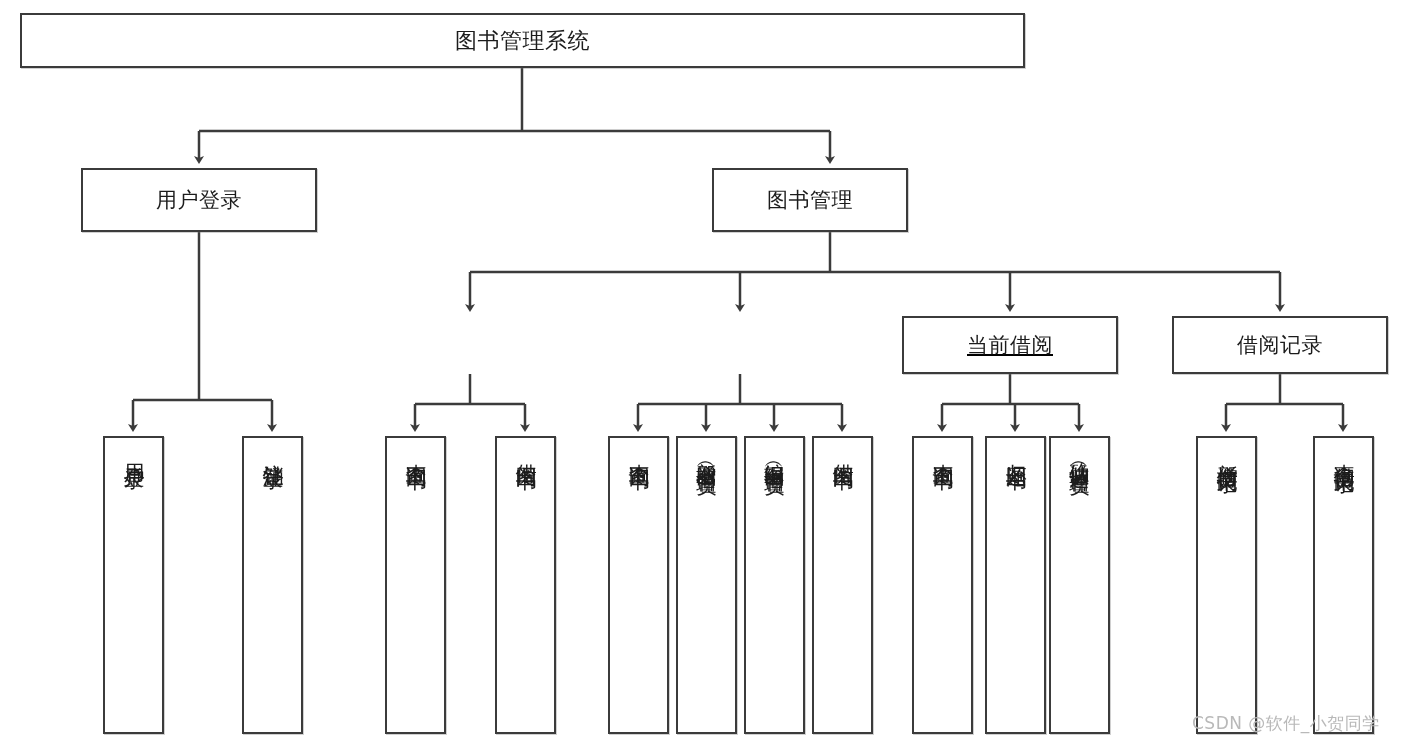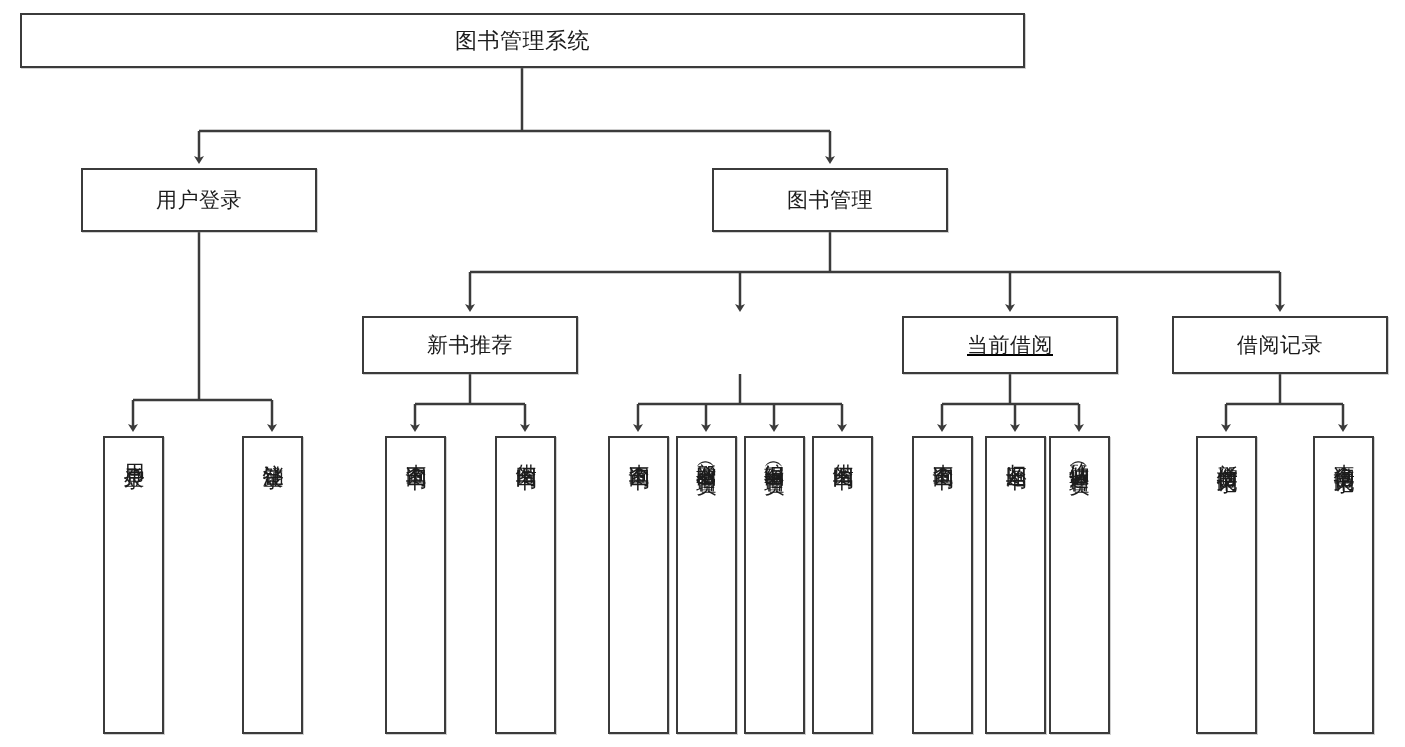--- a/index.html
+++ b/index.html
@@ -128,27 +128,24 @@
     </g>
   </svg>
 
   <div class="node root" style="left:20px; top:13px; width:1005px; height:55px;">
     <span class="node-label">图书管理系统</span>
   </div>
 
   <div class="node level2" style="left:81px; top:168px; width:236px; height:64px;">
     <span class="node-label">用户登录</span>
   </div>
-  <div class="node level2" style="left:712px; top:168px; width:236px; height:64px;">
+  <div class="node level2" style="left:712px; top:168px; width:196px; height:64px;">
     <span class="node-label">图书管理</span>
   </div>
 
-  <div class="node level3" style="left:362px; top:316px; width:216px; height:58px;">
-    <span class="node-label">新书推荐</span>
-  </div>
   <div class="node level3" style="left:902px; top:316px; width:216px; height:58px;text-decoration:underline;">
     <span class="node-label">当前借阅</span>
   </div>
   <div class="node level3" style="left:1172px; top:316px; width:216px; height:58px;">
     <span class="node-label">借阅记录</span>
   </div>
 
   <div class="node leaf" style="left:103px; top:436px; width:61px; height:298px;">
     <span class="node-label">用户登录</span>
   </div>
@@ -186,14 +183,15 @@
     <span class="node-label">确认归还（管理员）</span>
   </div>
 
   <div class="node leaf" style="left:1196px; top:436px; width:61px; height:298px;">
     <span class="node-label">新增借阅记录</span>
   </div>
   <div class="node leaf" style="left:1313px; top:436px; width:61px; height:298px;">
     <span class="node-label">查询借阅记录</span>
   </div>
 
+  <div class="watermark">CSDN @软件_小贺同学</div>
 
 </div>
 
 </body></html>

